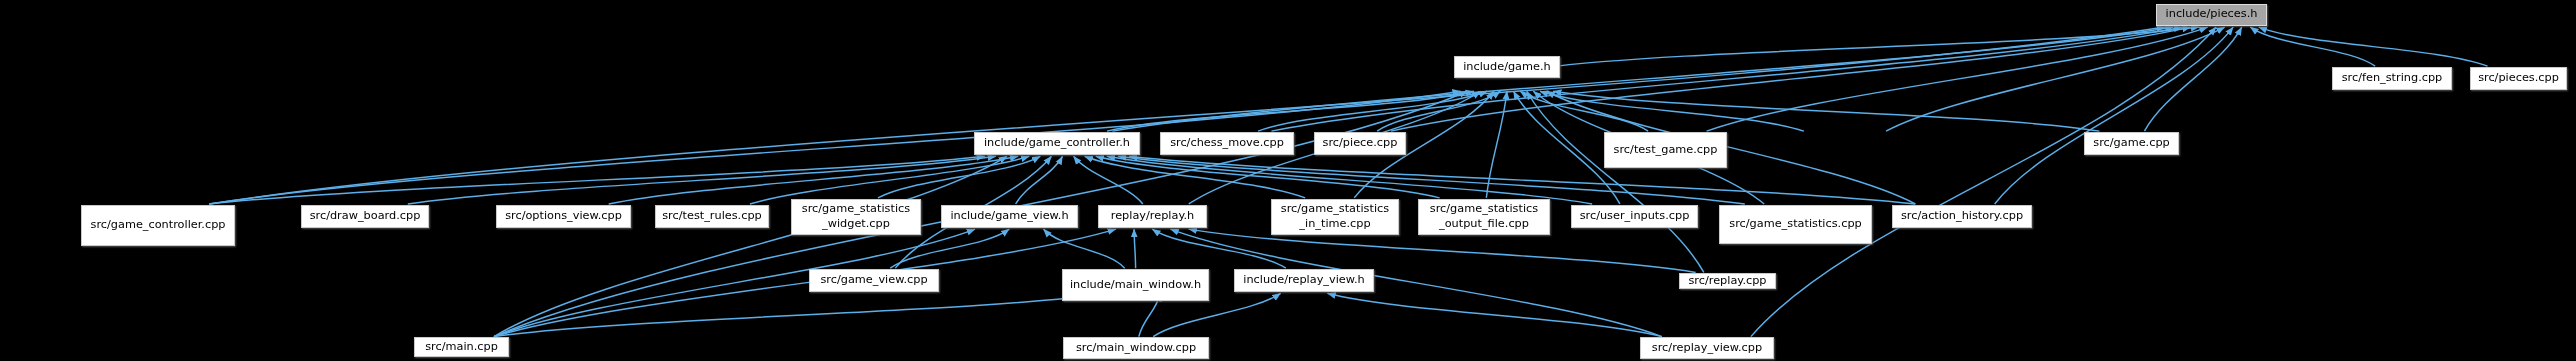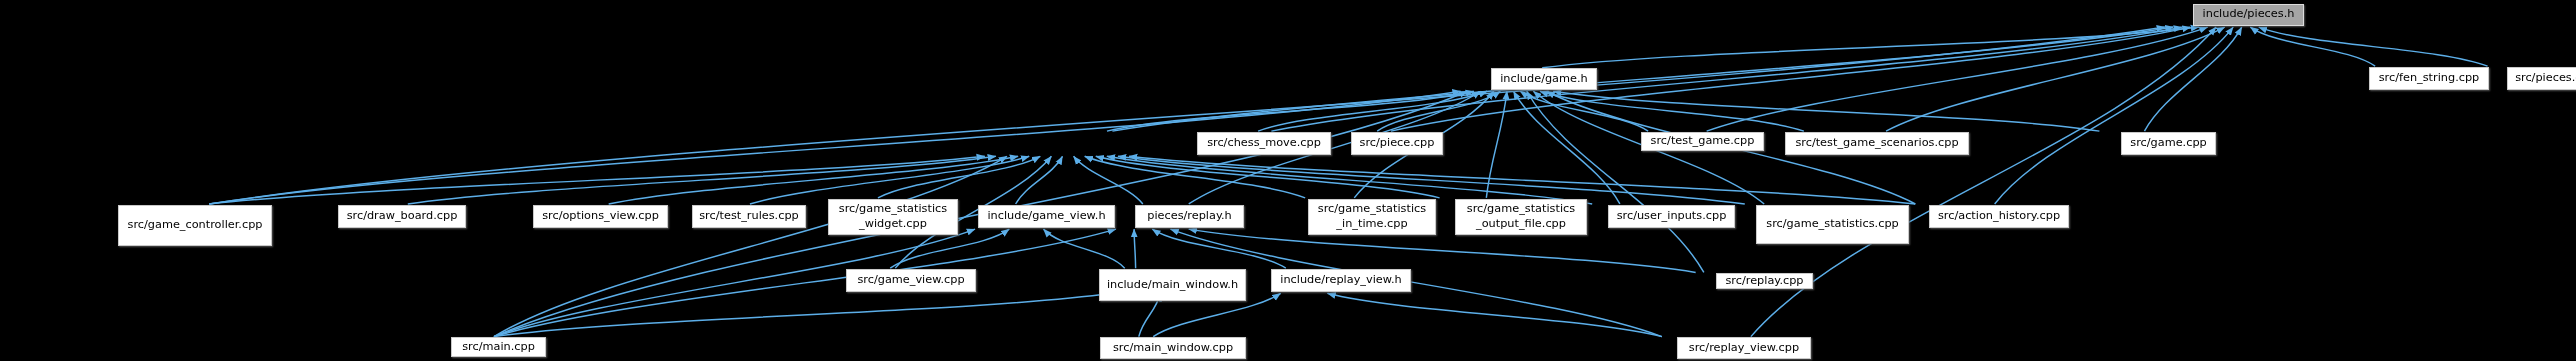--- a/index.html
+++ b/index.html
@@ -14,21 +14,21 @@
   .node{
     position:absolute;
     display:flex;align-items:center;justify-content:center;
     box-sizing:border-box;
     background:var(--node-bg,#fff);
     color:var(--node-text,#000);
     border:0.9px solid var(--node-border,#c9c9c9);
     box-shadow:1.3px 1.3px 1.7px rgba(90,90,90,.9);
     font-size:11.3px;line-height:1.3;
     text-align:center;white-space:pre-line;
-    cursor:pointer;z-index:2;margin-left:37px;
+    cursor:pointer;z-index:2;
   }
   .node.active{
     background:var(--active-bg,#a5a5a5);
     border-color:#dcdcdc;
   }
 </style>
 </head>
 <body>
 
 <div class="canvas">
@@ -94,36 +94,36 @@
         <path d="M 1330.04 388 C 1362.3712 366, 1444.6688 360, 1477 338" fill="none" stroke="#5caee8" stroke-width="1.7" marker-end="url(#arrowhead)"></path>
         <path d="M 1916.6666666666667 388 C 1831.8200000000002 366, 1615.8466666666666 360, 1531 338" fill="none" stroke="#5caee8" stroke-width="1.7" marker-end="url(#arrowhead)"></path>
       </g>
   </svg>
 
   <div class="node active" style="left:2156px;top:3.5px;width:111px;height:22.5px">include/pieces.h</div>
 
   <div class="node" style="left:2332px;top:67px;width:120px;height:22.5px">src/fen_string.cpp</div>
   <div class="node" style="left:2470px;top:67px;width:97px;height:22.5px">src/pieces.cpp</div>
 
-  <div class="node" style="left:1454px;top:68px;width:106px;height:22px">include/game.h</div>
+  <div class="node" style="left:1454px;top:56px;width:106px;height:22px">include/game.h</div>
 
+  <div class="node" style="left:974px;top:132px;width:166px;height:23.4px">include/game_controller.h</div>
   <div class="node" style="left:1160px;top:132px;width:134px;height:23.4px">src/chess_move.cpp</div>
   <div class="node" style="left:1314px;top:132px;width:92px;height:23.4px">src/piece.cpp</div>
-  <div class="node" style="left:1604px;top:132px;width:123px;height:19px">src/test_game.cpp</div>
-  <div class="node" style="left:1748px;top:132px;width:184px;height:23.4px">src/test_game_scenarios.cpp</div>
+  <div class="node" style="left:1604px;top:132px;width:123px;height:36px">src/test_game.cpp</div>
   <div class="node" style="left:2084px;top:132px;width:95px;height:23.4px">src/game.cpp</div>
 
   <div class="node" style="left:81px;top:205px;width:154px;height:41px">src/game_controller.cpp</div>
   <div class="node" style="left:301px;top:205px;width:128px;height:23.4px">src/draw_board.cpp</div>
   <div class="node" style="left:496px;top:205px;width:135px;height:23.4px">src/options_view.cpp</div>
   <div class="node" style="left:655px;top:205px;width:114px;height:23.4px">src/test_rules.cpp</div>
   <div class="node" style="left:791px;top:199px;width:130px;height:36px">src/game_statistics
 _widget.cpp</div>
   <div class="node" style="left:941px;top:205px;width:137px;height:23.4px">include/game_view.h</div>
-  <div class="node" style="left:1098px;top:205px;width:109px;height:23.4px">pieces/replay.h</div>
+  <div class="node" style="left:1098px;top:205px;width:109px;height:23.4px">replay/replay.h</div>
   <div class="node" style="left:1271px;top:199px;width:128px;height:36px">src/game_statistics
 _in_time.cpp</div>
   <div class="node" style="left:1418px;top:199px;width:132px;height:36px">src/game_statistics
 _output_file.cpp</div>
   <div class="node" style="left:1571px;top:205px;width:127px;height:23.4px">src/user_inputs.cpp</div>
   <div class="node" style="left:1719px;top:205px;width:153px;height:39px">src/game_statistics.cpp</div>
   <div class="node" style="left:1892px;top:205px;width:140px;height:23.4px">src/action_history.cpp</div>
 
   <div class="node" style="left:809px;top:269px;width:130px;height:23.4px">src/game_view.cpp</div>
   <div class="node" style="left:1062px;top:269px;width:147px;height:32px">include/main_window.h</div>

